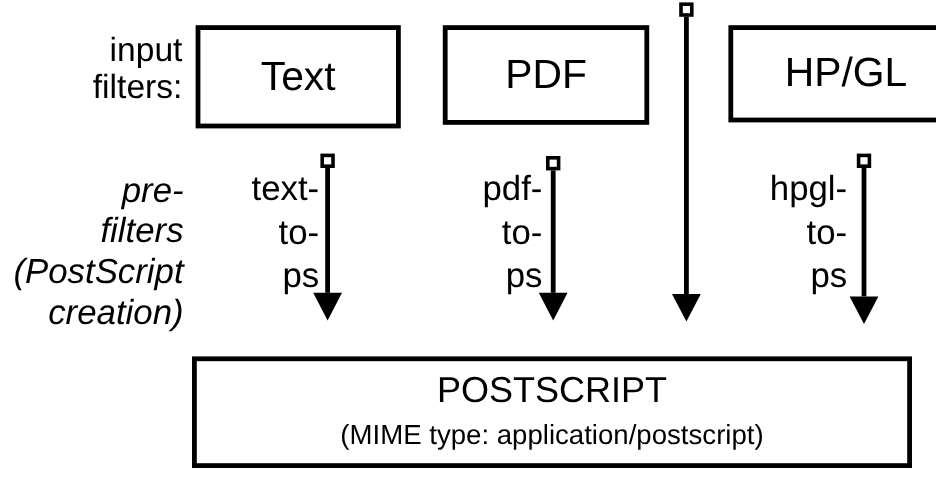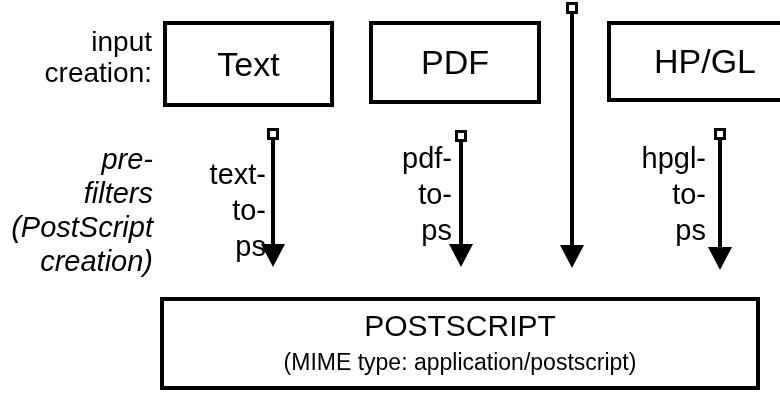--- a/index.html
+++ b/index.html
@@ -42,21 +42,21 @@
   .fmt-box.pdf   { left: 369px; top: 21px; width: 172px; height: 83px; }
   .fmt-box.hpgl  { left: 607px; top: 21px; width: 196px; height: 81px; }
 
   
   .filter-label {
     text-align: right;
     white-space: pre-line;
     font-size: 29px;
     line-height: 36px;
   }
-  .filter-label.f1 { left: 156px; top: 140px; width: 110px; margin-top: 16px; }
+  .filter-label.f1 { left: 156px; top: 140px; width: 110px; }
   .filter-label.f2 { left: 342px; top: 140px; width: 110px; }
   .filter-label.f3 { left: 591px; top: 140px; width: 115px; }
 
   
   .arrow {
     display: flex;
     flex-direction: column;
     align-items: center;
     width: 26px;
   }
@@ -97,21 +97,21 @@
   }
   .out-title    { font-size: 30px; line-height: 37px; }
   .out-subtitle { font-size: 23px; line-height: 37px; }
 </style>
 </head>
 <body>
 
 <div id="stage">
 
   <div class="abs row-label formats">input
-creation:</div>
+filters:</div>
 
   <div class="abs row-label prefilters">pre-
 filters
 (PostScript
 creation)</div>
 
   <div class="abs fmt-box text">
     <span>Text</span>
   </div>
   <div class="abs fmt-box pdf">

